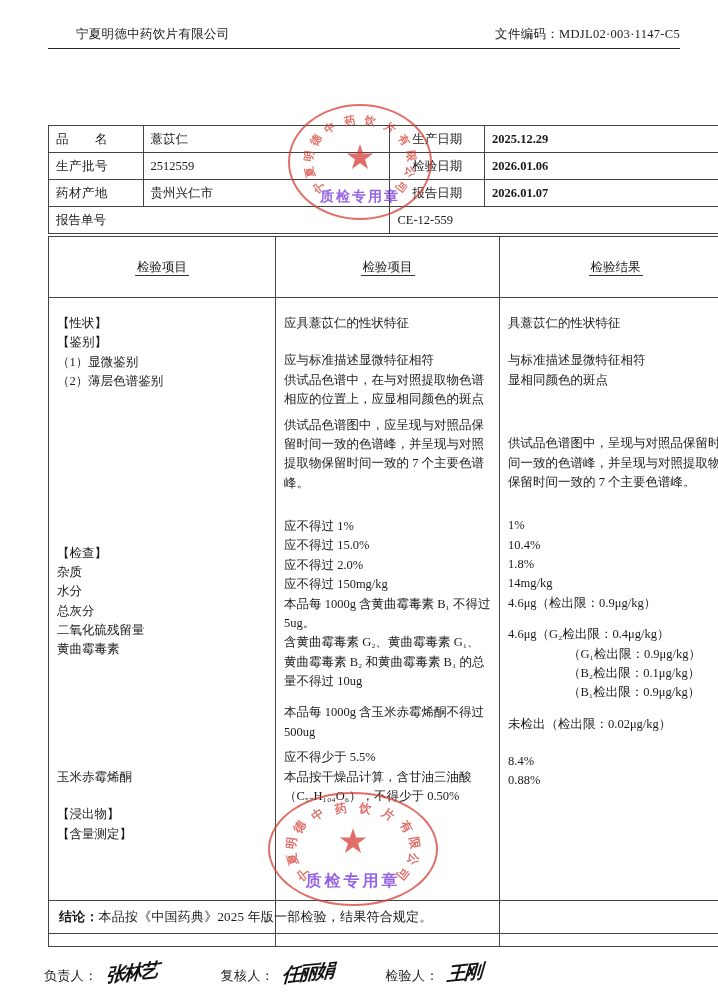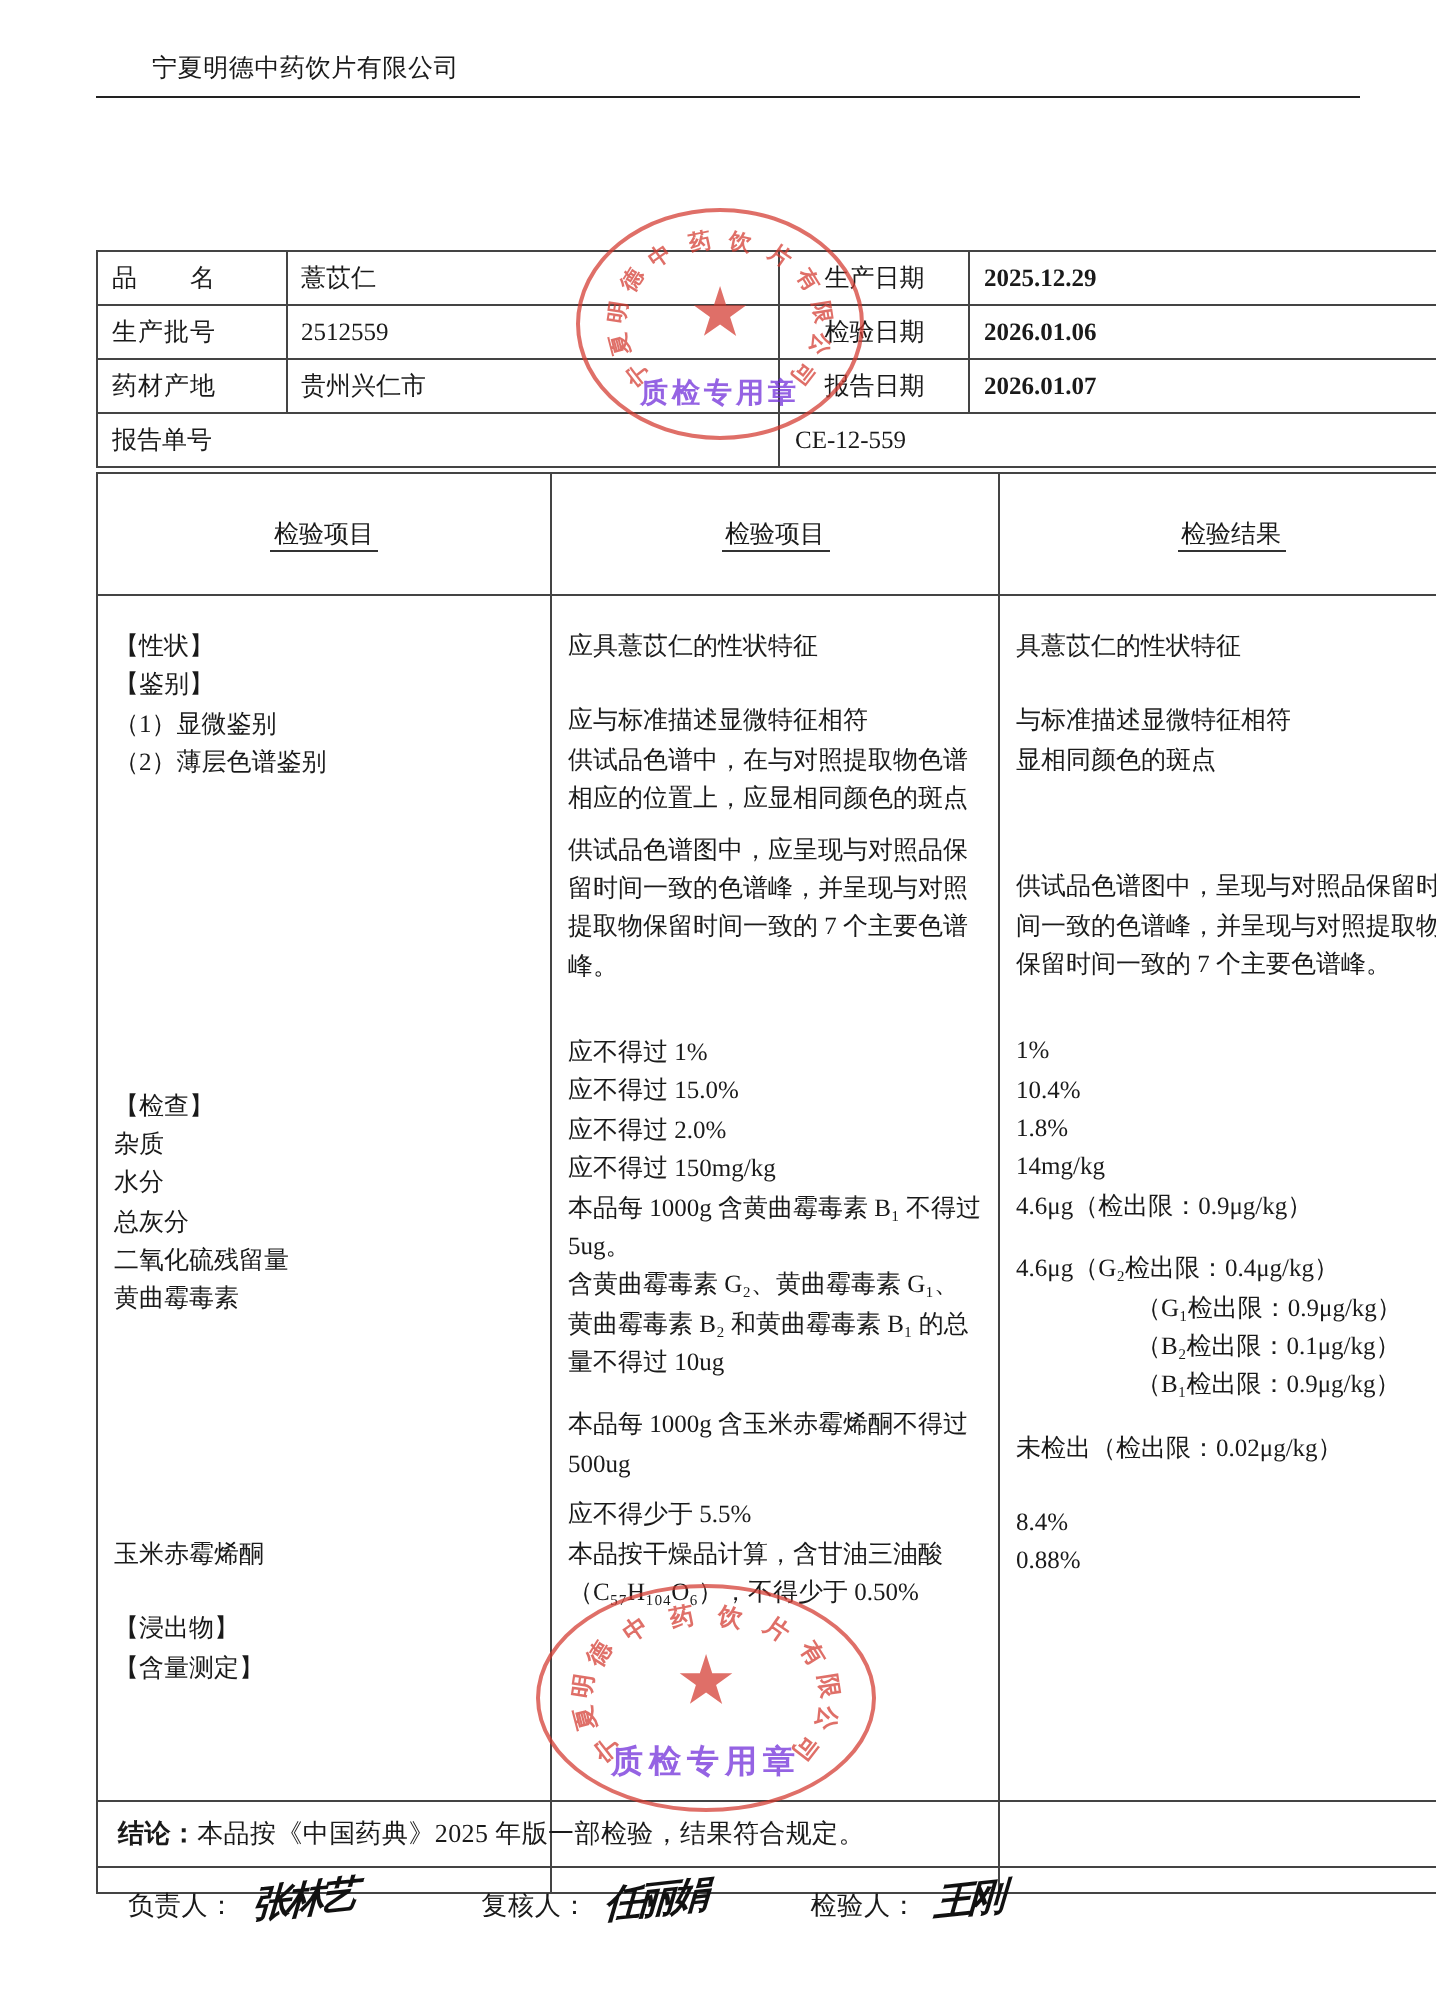--- a/index.html
+++ b/index.html
@@ -125,26 +125,26 @@
   #concl-table { top: 900px; }
   #concl-table td {
     padding: 6px 10px;
     font-size: 13px;
     letter-spacing: 0.2px;
   }
 
   
   .sig-row {
     position: absolute;
-    left: 64px;
+    left: 44px;
     top: 938px;
     width: 632px;
     height: 48px;
     display: flex;
-    align-items: flex-start;
+    align-items: flex-end;
   }
   .sig-group {
     display: flex;
     align-items: flex-start;
     position: relative;
   }
   .sig-group .sig-label {
     font-size: 13px;
     white-space: nowrap;
     padding-top: 6px;
@@ -219,20 +219,21 @@
   #stamp-bottom .stamp-star { top: 32px; font-size: 30px; }
   #stamp-bottom .stamp-bottom { bottom: 12px; font-size: 16px; letter-spacing: 3px; }
 </style>
 </head>
 <body>
 
 <div class="page">
 
   <div class="doc-header">
     <span class="company">宁夏明德中药饮片有限公司</span>
+    <span class="filecode"><span>文件编码：</span><span>MDJL02·003·1147-C5</span></span>
   </div>
   <div class="header-rule"></div>
 
 
   <table class="tbl" id="info-table">
     <tbody>
       <tr>
         <td class="lbl-cell">
           <span class="lbl-spread">
               <span>品　　名</span>

